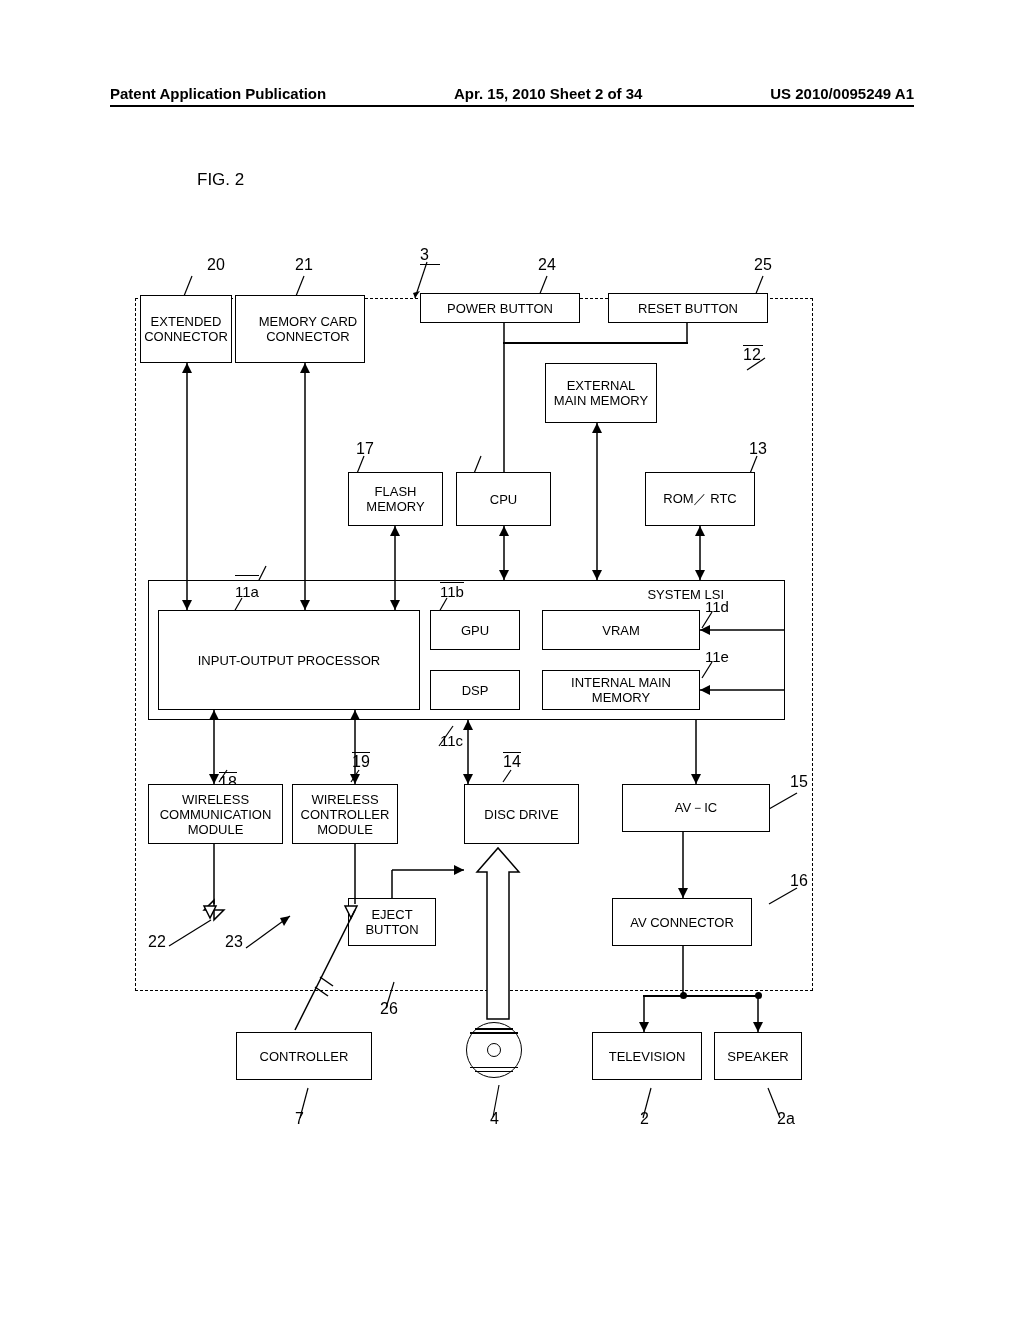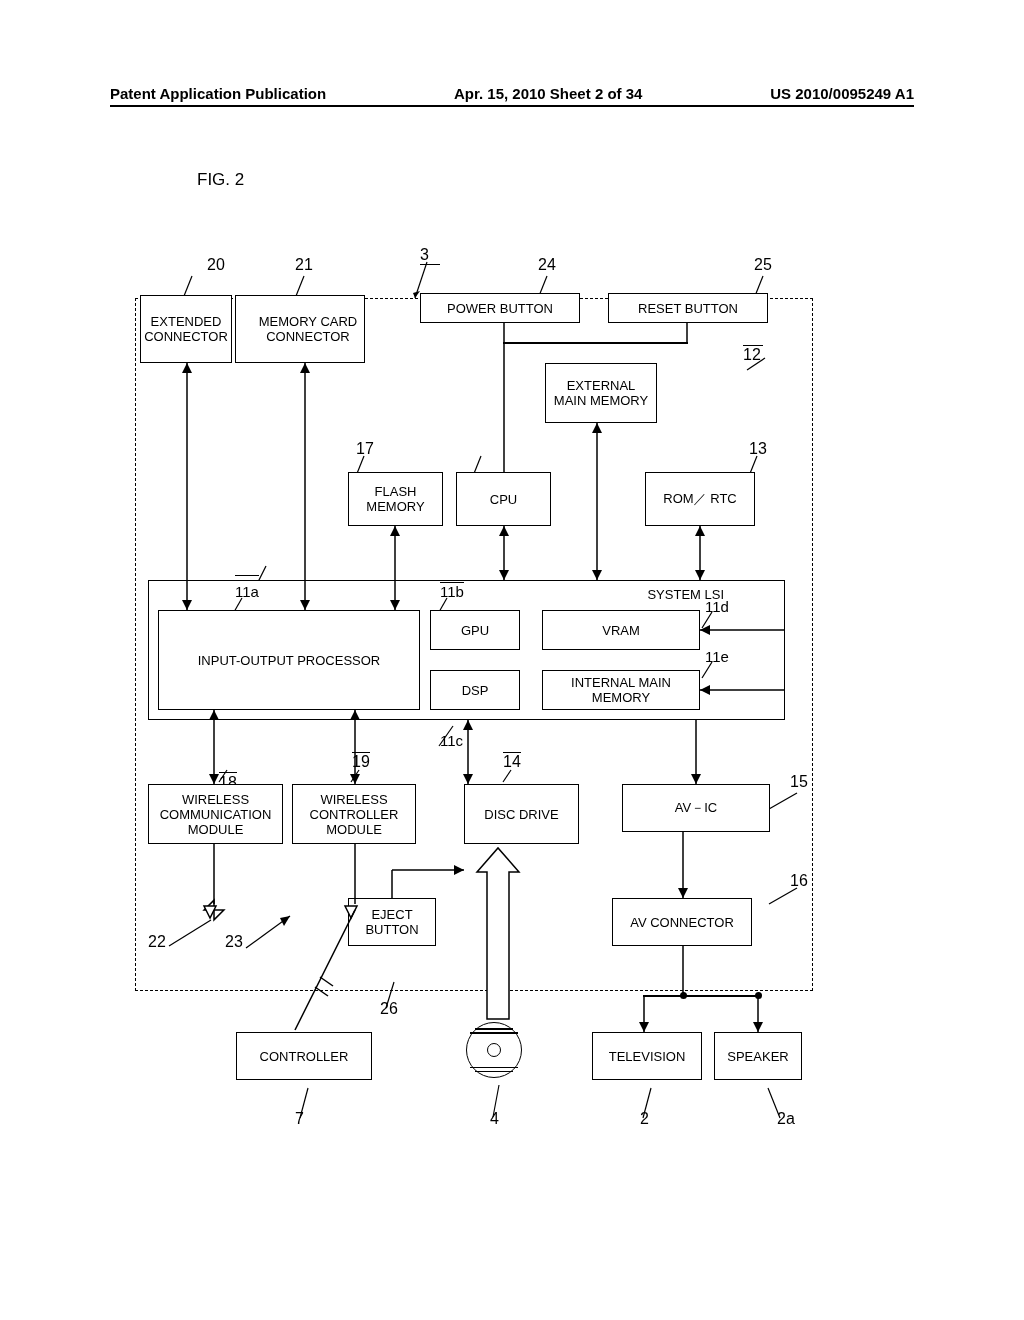--- a/index.html
+++ b/index.html
@@ -235,21 +235,21 @@
   <div class="ref-label" style="top:513px; left:373px;"><span style="border-top:1.5px solid black;">14</span></div>
   <svg style="top:532px; left:377px;" width="10" height="15">
       <line x1="4" y1="-2" x2="-4" y2="10" stroke="black" stroke-width="1.2"></line>
     </svg>
   <div class="ref-label" style="top:533px; left:660px;">15</div>
   <svg style="top:555px; left:663px;" width="25" height="20">
       <line x1="4" y1="-2" x2="-24" y2="14" stroke="black" stroke-width="1.2"></line>
     </svg>
 
   <div class="box" style="top:544px; left:18px; width:135px; height:60px;">WIRELESS COMMUNICATION MODULE</div>
-  <div class="box" style="top:544px; left:162px; width:124px; height:60px;">WIRELESS CONTROLLER MODULE</div>
+  <div class="box" style="top:544px; left:162px; width:106px; height:60px;">WIRELESS CONTROLLER MODULE</div>
   <div class="box" style="top:544px; left:334px; width:115px; height:60px;">DISC DRIVE</div>
   <div class="box" style="top:544px; left:492px; width:148px; height:48px;">AV－IC</div>
 
   <div class="ref-label" style="top:632px; left:660px;">16</div>
   <svg style="top:650px; left:663px;" width="25" height="20">
       <line x1="4" y1="-2" x2="-24" y2="14" stroke="black" stroke-width="1.2"></line>
     </svg>
 
   <div class="ref-label" style="top:693px; left:18px;">22</div>
   <svg style="top:688px; left:43px;" width="40" height="20">

